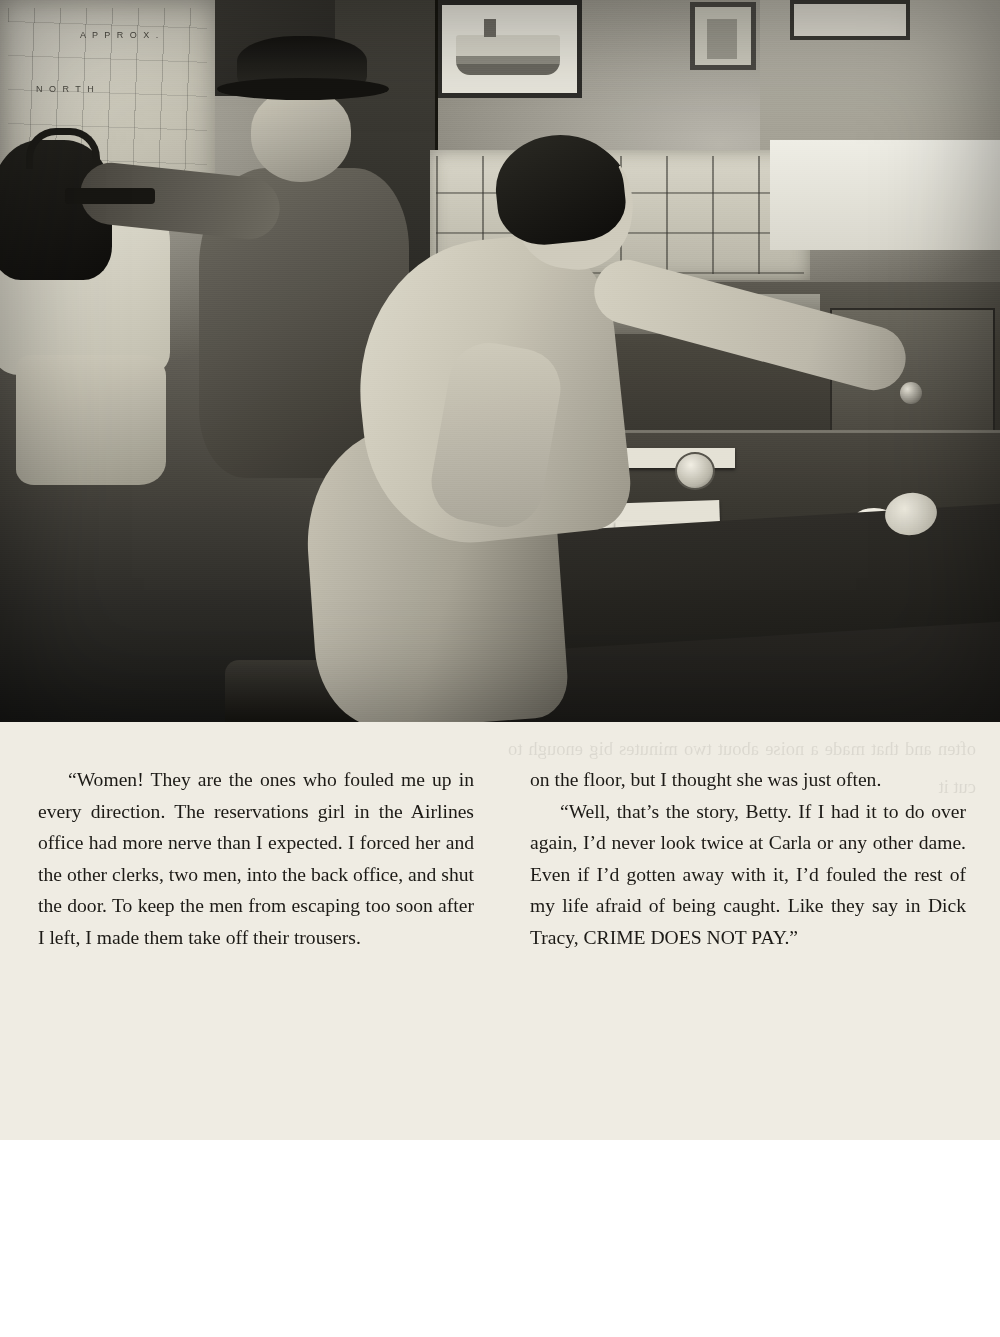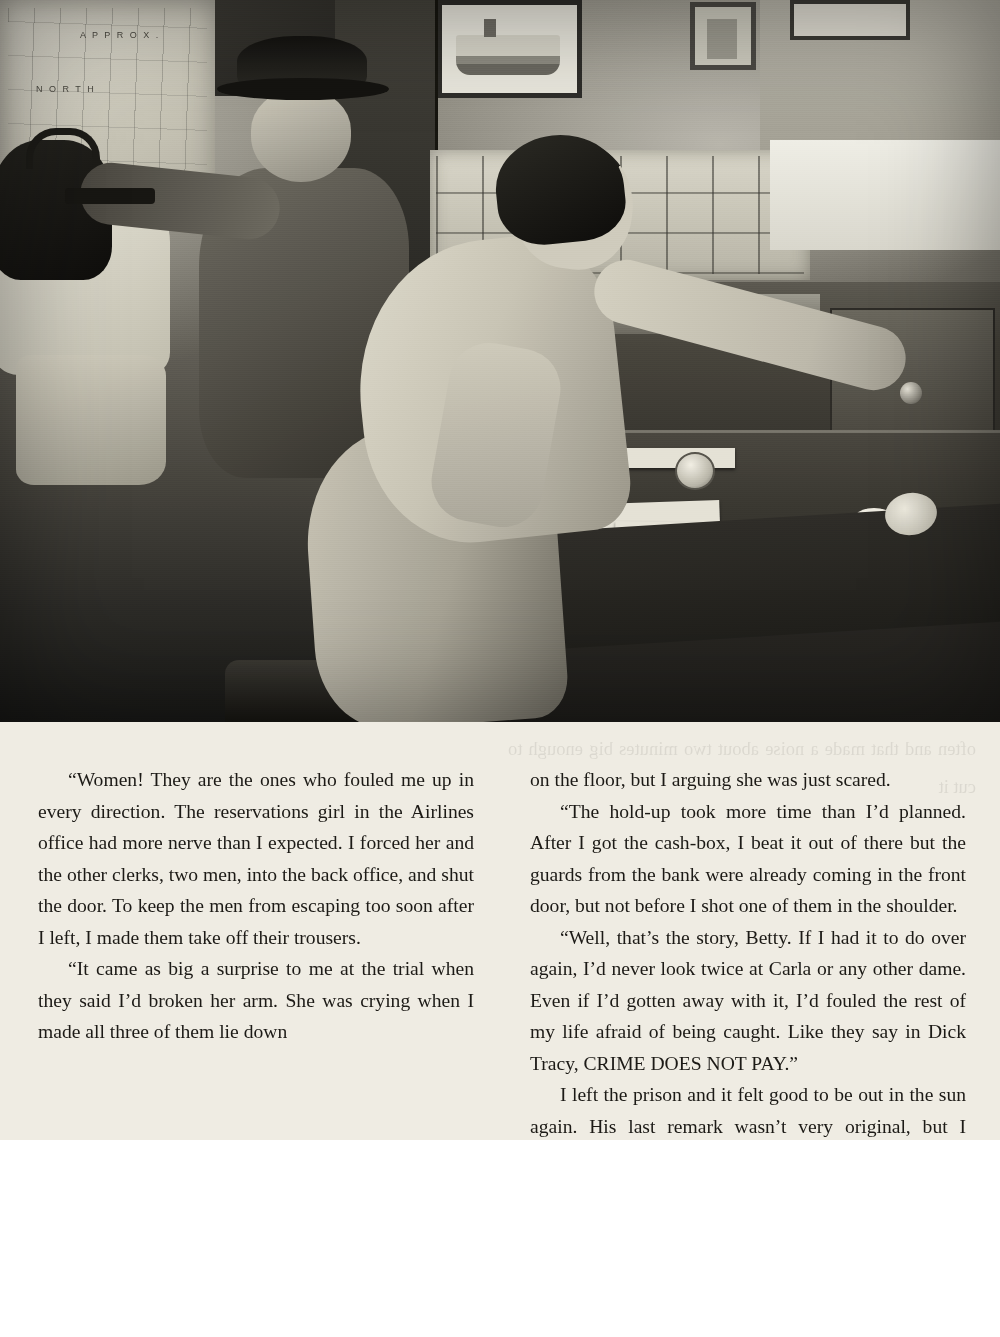--- a/index.html
+++ b/index.html
@@ -501,27 +501,24 @@
     <div class="photo-vignette"></div>
   </div>
 
   <div class="text-area">
 
     <div class="bleed-through">often and that made a noise about two minutes big enough to cut it</div>
 
     <div class="columns">
       <div class="col">
         <p>“Women! They are the ones who fouled me up in every direction. The reservations girl in the Airlines office had more nerve than I expected. I forced her and the other clerks, two men, into the back office, and shut the door. To keep the men from escaping too soon after I left, I made them take off their trousers.</p>
-        <p>“It came as big a surprise to me at the trial when they said I’d broken her arm. She was crying when I made all three of them lie down</p>
       </div>
       <div class="col">
-        <p style="text-indent:0">on the floor, but I arguing she was just scared.</p>
-        <p>“The hold-up took more time than I’d planned. After I got the cash-box, I beat it out of there but the guards from the bank were already coming in the front door, but not before I shot one of them in the shoulder.</p>
+        <p style="text-indent:0">on the floor, but I thought she was just often.</p>
         <p>“Well, that’s the story, Betty. If I had it to do over again, I’d never look twice at Carla or any other dame. Even if I’d gotten away with it, I’d fouled the rest of my life afraid of being caught. Like they say in Dick Tracy, CRIME DOES NOT PAY.”</p>
-        <p>I left the prison and it felt good to be out in the sun again. His last remark wasn’t very original, but I certainly had to admit that it was very true!</p>
       </div>
     </div>
 
     <div class="page-number">12</div>
     <div class="watermark">VINTAGE8MMPORN.COM</div>
   </div>
 
 </div>
 
 </body></html>

